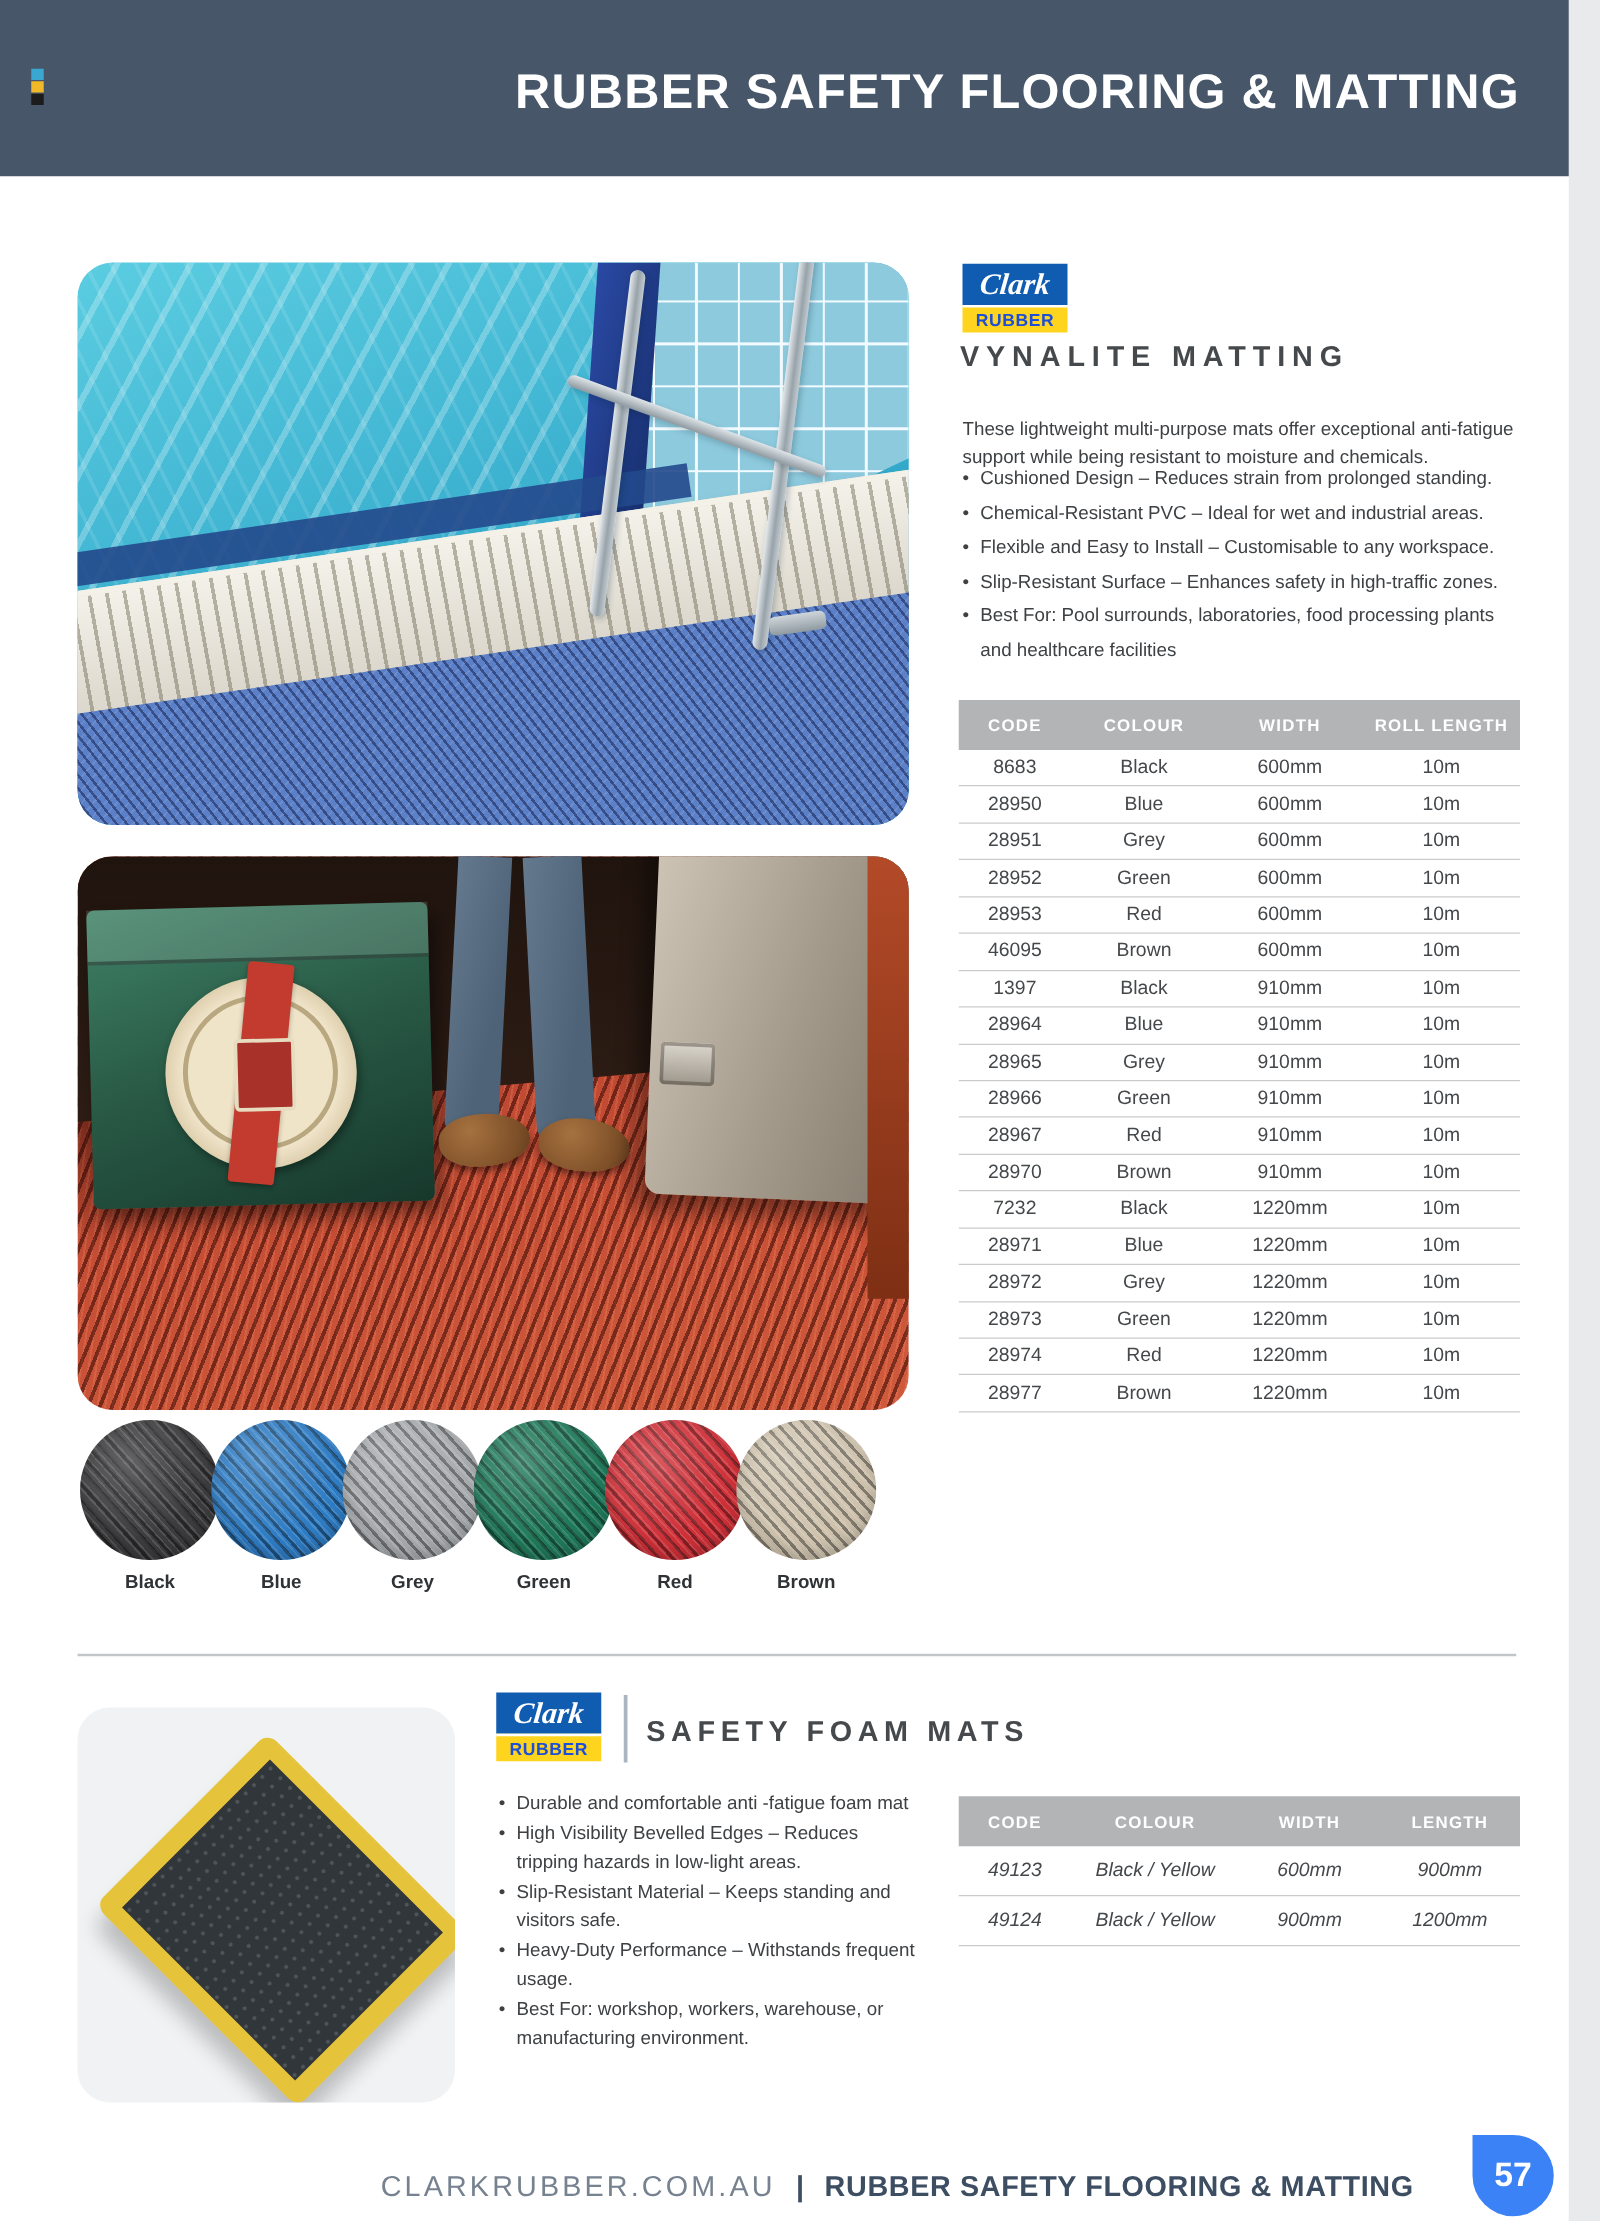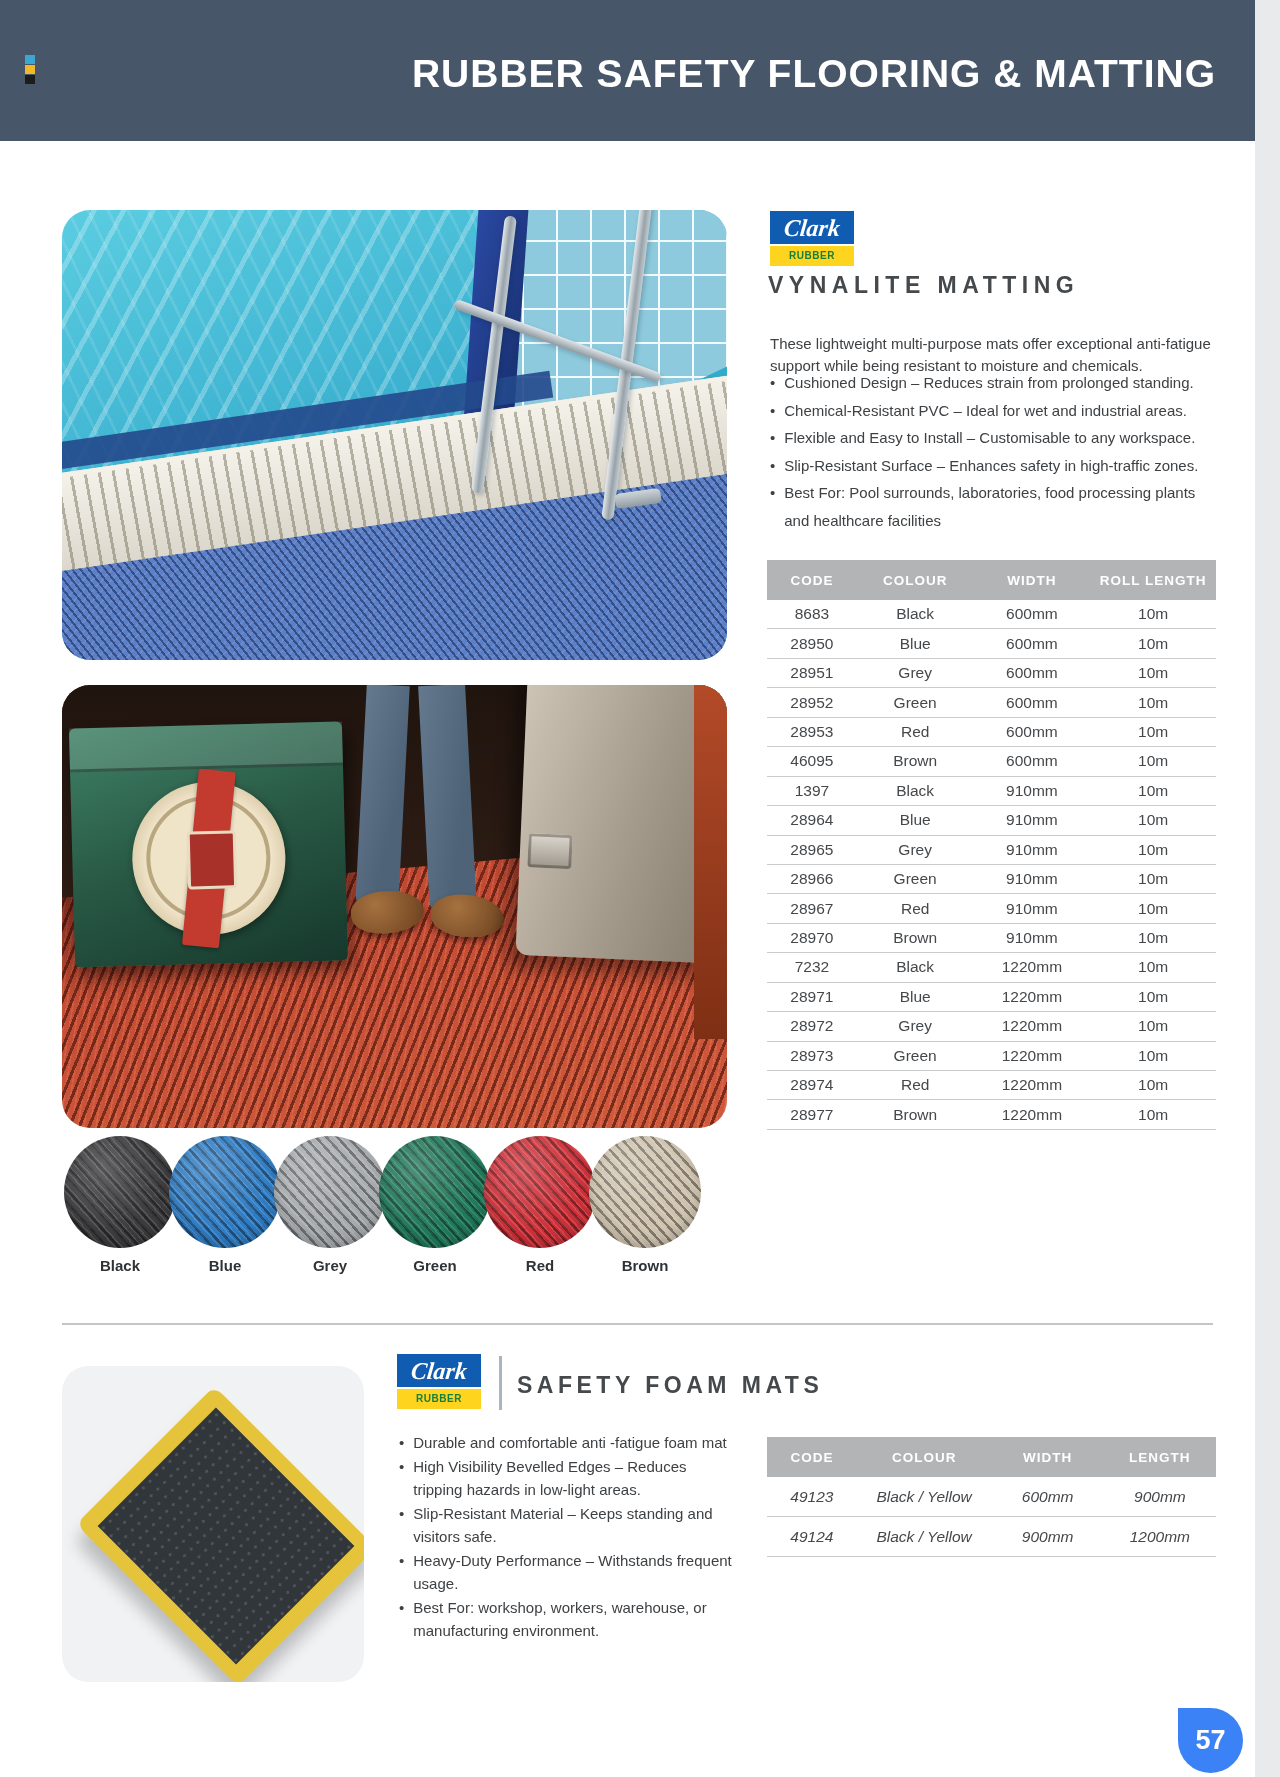--- a/index.html
+++ b/index.html
@@ -97,21 +97,21 @@
   .door-latch{position:absolute;left:4%;top:58%;width:44px;height:34px;border-radius:4px;
     background:linear-gradient(#ddd8cf,#9b958a);box-shadow:inset 0 0 0 3px rgba(60,50,40,.4);}
 
   
   .clark-logo{position:absolute;width:84px;}
   .clark-top{height:33px;background:#0f5cb0;display:flex;align-items:center;justify-content:center;}
   .clark-top span{color:#fff;font-family:"Liberation Serif",serif;font-style:italic;
     font-weight:bold;font-size:24px;transform:skewX(-6deg);line-height:1;}
   .clark-bottom{height:20px;background:#ffd41e;border-top:2px solid #ffffff;
     display:flex;align-items:center;justify-content:center;}
-  .clark-bottom span{color:#15803d;font-weight:bold;font-size:10px;letter-spacing:.5px;line-height:1;}
+  .clark-bottom span{color:#1d4ed8;font-weight:bold;font-size:14px;letter-spacing:.5px;line-height:1;}
 
   
   .vyn-title{position:absolute;left:768px;top:272px;font-size:23px;font-weight:bold;
     letter-spacing:5.5px;color:#46494c;white-space:nowrap;}
   .vyn-intro{position:absolute;left:770px;top:321px;width:452px;font-size:15px;
     line-height:22px;color:#3e4144;margin-top:12px;}
   .bullets{position:absolute;list-style:none;margin:0;padding:0;}
   .vyn-bullets{left:770px;top:369px;width:452px;font-size:15px;line-height:27.5px;}
   .bullets li{display:flex;}
   .bullets .dot{margin-right:9px;}
@@ -439,17 +439,22 @@
         </div>
         <div class="trow">
           <div class="c1">49124</div>
           <div class="c2">Black / Yellow</div>
           <div class="c3">900mm</div>
           <div class="c4">1200mm</div>
         </div>
       </div>
   </div>
 
+  <div class="footer-line">
+    <span class="footer-site">CLARKRUBBER.COM.AU</span>
+    <span class="footer-sep">|</span>
+    <span class="footer-section">RUBBER SAFETY FLOORING &amp; MATTING</span>
+  </div>
   <div class="page-badge">
     <span>57</span>
   </div>
 
 </div>
 
 </body></html>

